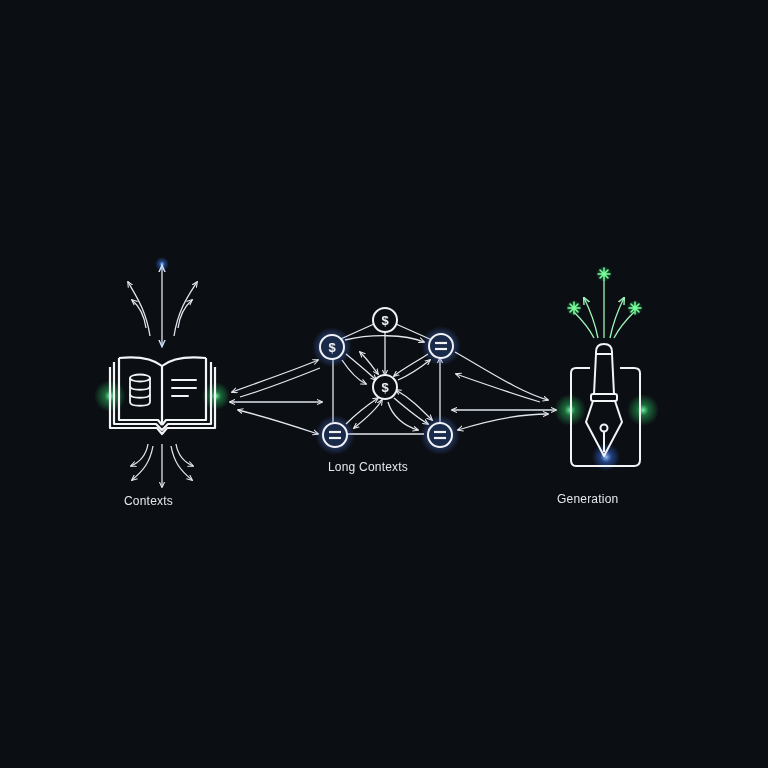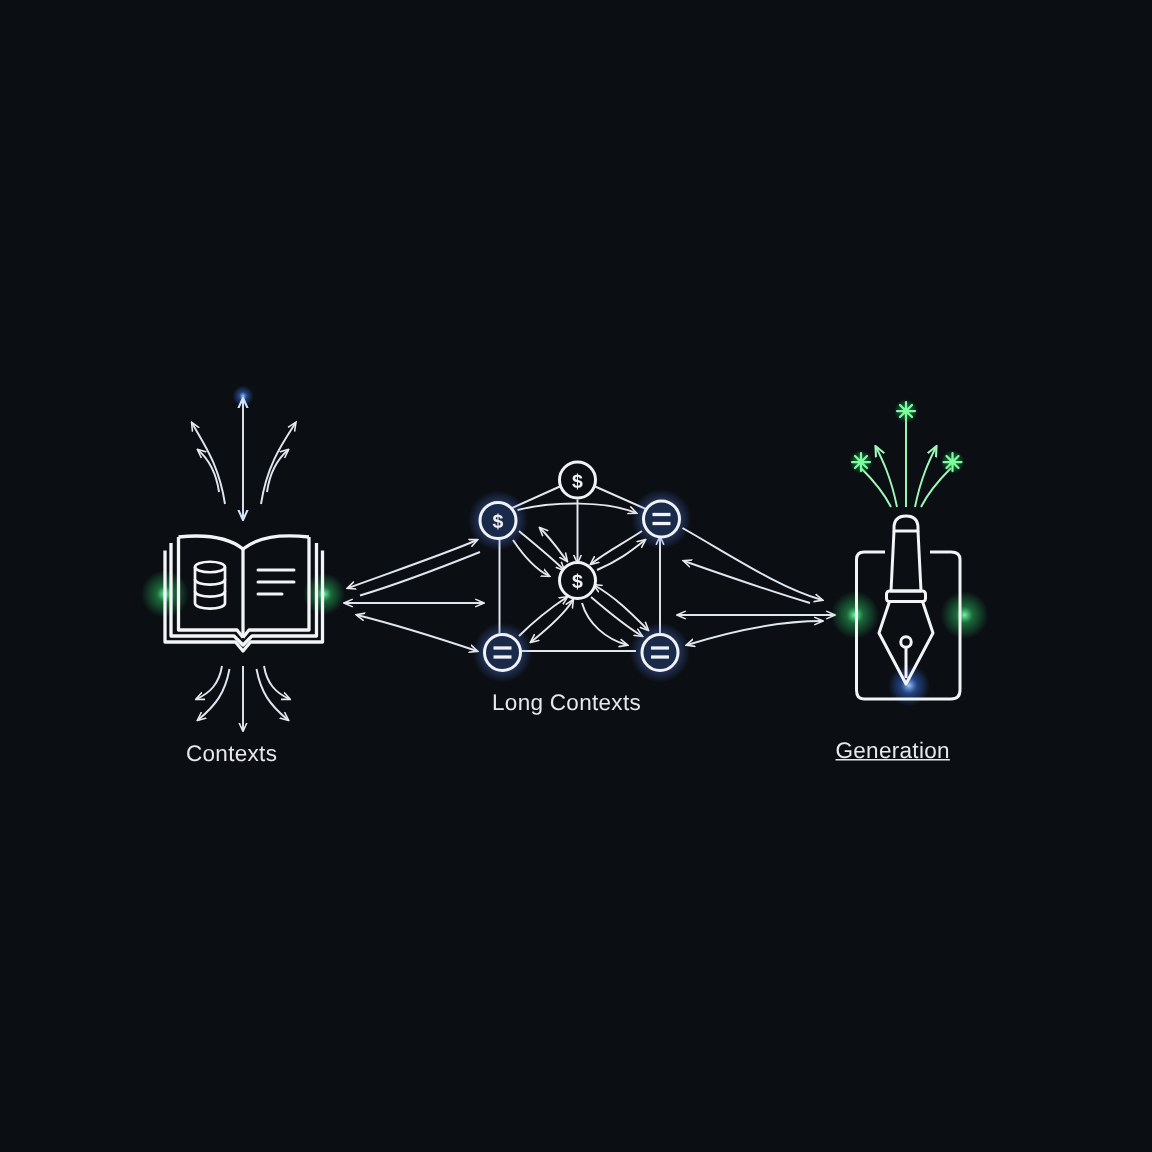--- a/index.html
+++ b/index.html
@@ -6,27 +6,27 @@
   body {
     width: 768px; height: 768px; overflow: hidden;
     background: #0b0e13;
     font-family: "Liberation Sans", "DejaVu Sans", sans-serif;
     position: relative;
   }
   #canvas { position: absolute; left: 0; top: 0; width: 768px; height: 768px; }
   .label {
     position: absolute;
     color: #e6e8ec;
-    font-size: 15px;
+    font-size: 12px;
     letter-spacing: 0.2px;
     white-space: nowrap;
   }
   #lbl-retrieval { left: 124px; top: 494px; }
   #lbl-long { left: 328px; top: 460px; }
-  #lbl-gen { left: 557px; top: 492px; text-decoration: underline; }
+  #lbl-gen { left: 557px; top: 492px; }
 </style>
 </head>
 <body>
 
 <svg id="canvas" viewBox="0 0 768 768" xmlns="http://www.w3.org/2000/svg">
   <defs>
     <radialGradient id="gGreen" cx="50%" cy="50%" r="50%">
       <stop offset="0%" stop-color="#7dffb0" stop-opacity="0.95"></stop>
       <stop offset="35%" stop-color="#2fd56a" stop-opacity="0.45"></stop>
       <stop offset="100%" stop-color="#2fd56a" stop-opacity="0"></stop>

